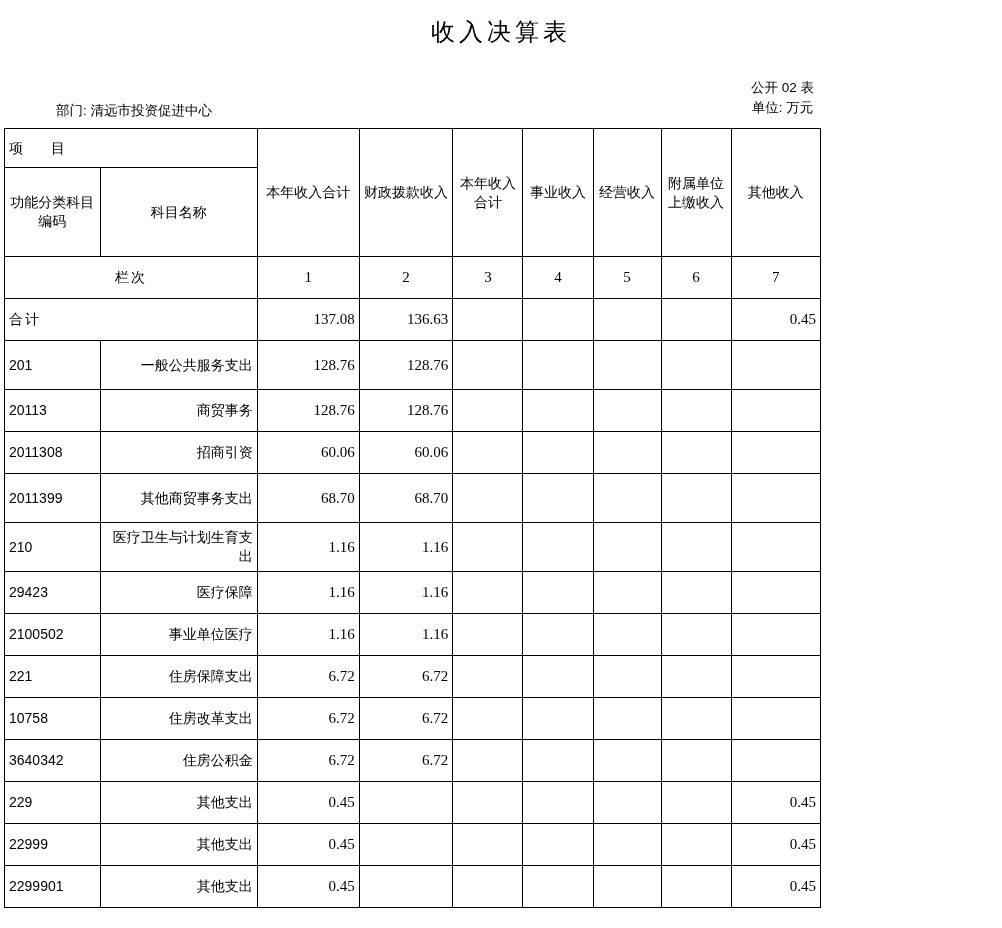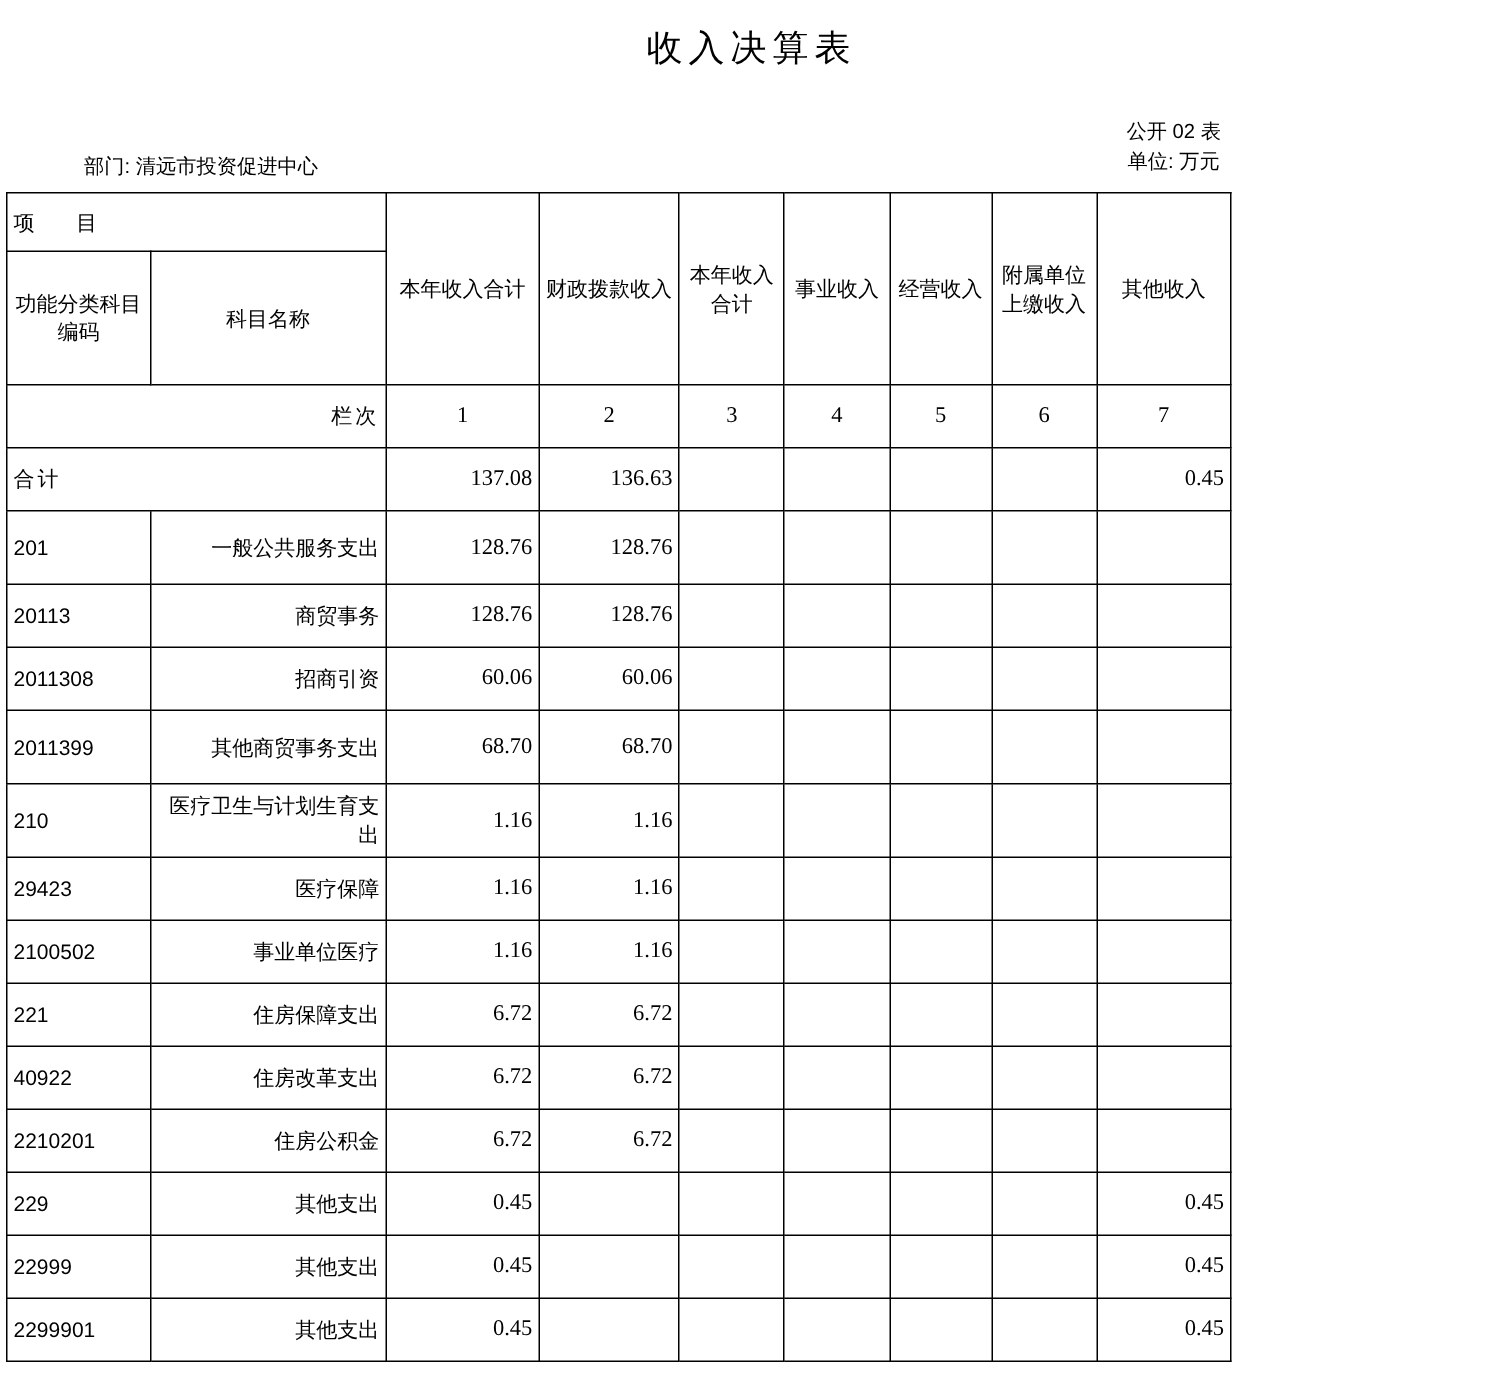--- a/index.html
+++ b/index.html
@@ -74,21 +74,21 @@
   .hdr-item {
     text-align: left;
     letter-spacing: 12px;
     padding-left: 14px;
   }
   .hdr-wrap {
     text-align: center;
     line-height: 19px;
   }
   .lanci {
-    text-align: right;
+    text-align: center;
     letter-spacing: 2px;
   }
   .hezhi {
     text-align: left;
     letter-spacing: 2px;
   }
   .code-cell {
     text-align: left;
     padding-left: 6px;
   }
@@ -268,33 +268,33 @@
         <td class="num-cell">6.72</td>
         <td class="num-cell">6.72</td>
         <td class="num-cell"></td>
         <td class="num-cell"></td>
         <td class="num-cell"></td>
         <td class="num-cell"></td>
         <td class="num-cell"></td>
       </tr>
 
       <tr class="single">
-        <td class="code-cell">40922</td>
+        <td class="code-cell">10758</td>
         <td class="name-cell">住房改革支出</td>
         <td class="num-cell">6.72</td>
         <td class="num-cell">6.72</td>
         <td class="num-cell"></td>
         <td class="num-cell"></td>
         <td class="num-cell"></td>
         <td class="num-cell"></td>
         <td class="num-cell"></td>
       </tr>
 
       <tr class="single">
-        <td class="code-cell">2210201</td>
+        <td class="code-cell">3640342</td>
         <td class="name-cell">住房公积金</td>
         <td class="num-cell">6.72</td>
         <td class="num-cell">6.72</td>
         <td class="num-cell"></td>
         <td class="num-cell"></td>
         <td class="num-cell"></td>
         <td class="num-cell"></td>
         <td class="num-cell"></td>
       </tr>
 

